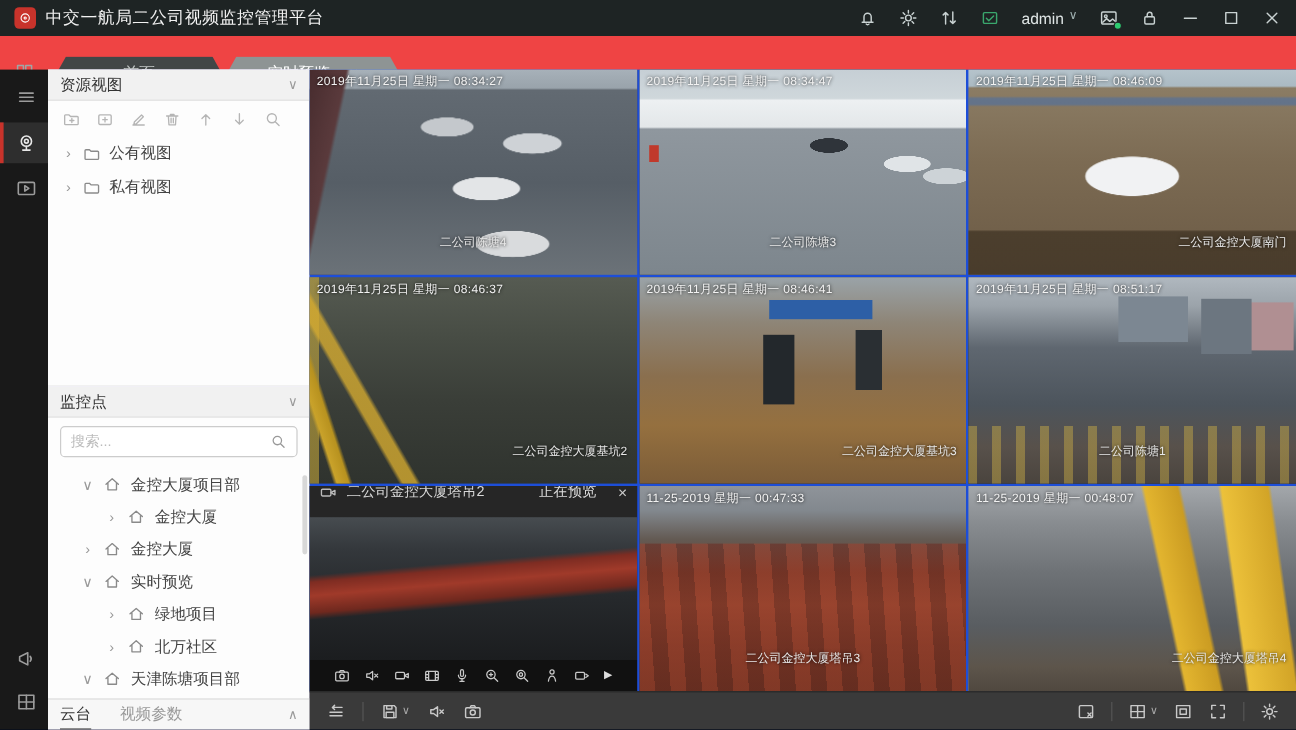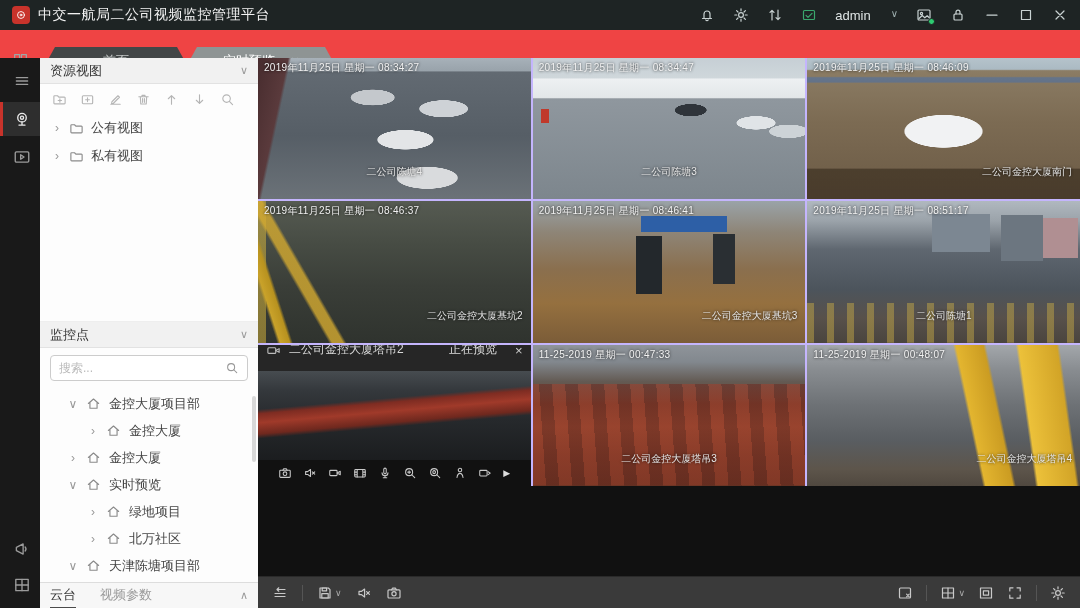--- a/index.html
+++ b/index.html
@@ -10,21 +10,21 @@
 
   
   .titlebar{position:absolute;left:0;top:0;width:100%;height:30px;background:#1e2424;
     display:flex;align-items:center;padding:0 12px;color:#e8ecec}
   .logo{width:18px;height:18px;border-radius:4px;background:#c8332b;display:flex;
     align-items:center;justify-content:center;margin-right:8px;color:#fff;flex:none}
   .logo svg{width:12px;height:12px}
   .app-title{font-size:14px;font-weight:normal;color:#f2f2f2;letter-spacing:.5px}
   .tb-right{margin-left:auto;display:flex;align-items:center;gap:18px;color:#c9d2d2}
   .tb-right svg{width:16px;height:16px}
-  .tb-user{display:flex;gap:20px;font-size:13px;color:#dfe5e5}
+  .tb-user{display:flex;gap:4px;font-size:13px;color:#dfe5e5}
   .tb-user .chev{font-size:10px;color:#9fb0b0}
   .ico-plug{color:#3aa76d}
   .imgdot{position:relative}
   .imgdot .dot{position:absolute;right:-3px;bottom:-2px;width:7px;height:7px;border-radius:50%;
     background:#2ecc71;border:1px solid #1e2424}
 
   
   .tabbar{position:absolute;left:0;top:30px;width:100%;height:44px;background:#ef4444;
     display:flex;align-items:flex-end}
   .tab-grid{width:40px;height:28px;display:flex;align-items:center;justify-content:center;color:#9fa6a6}
@@ -69,21 +69,21 @@
   .mrow.lvl0{padding-left:28px}
   .mrow.lvl1{padding-left:48px}
   .vscroll{position:absolute;right:2px;top:8px;width:4px;height:66px;background:#d8d8d8;border-radius:2px}
   .mon-tabs{height:26px;flex:none;border-top:1px solid #ddd;background:#f7f7f7;display:flex;
     align-items:center;font-size:13px;padding:0 10px;gap:24px}
   .mtab{color:#999;height:26px;display:flex;align-items:center;border-bottom:2px solid transparent}
   .mtab.active{color:#333;border-bottom-color:#4a4a4a}
   .mon-tabs .chev{margin-left:auto;color:#999;font-size:11px}
 
   
-  .video-area{position:absolute;left:258px;top:58px;width:822px;height:428px;background:#c4b5fd;
+  .video-area{position:absolute;left:258px;top:58px;width:822px;height:518px;background:#1d4ed8;
     display:grid;grid-template-columns:repeat(3,1fr);grid-template-rows:repeat(3,1fr);gap:2px}
   .cell{position:relative;overflow:hidden;background:#222}
   .ts{position:absolute;top:3px;left:6px;font-size:10px;color:#f2f2f2;z-index:2;
     text-shadow:0 0 3px rgba(0,0,0,.9);letter-spacing:.3px;white-space:nowrap}
   .cam-label{position:absolute;bottom:20px;font-size:10px;color:#e8e8e8;z-index:2;
     text-shadow:0 0 3px rgba(0,0,0,.9);white-space:nowrap}
   .cl-center{left:50%;transform:translateX(-50%)}
   .cl-right{right:8px}
 
   .scene1{background:

